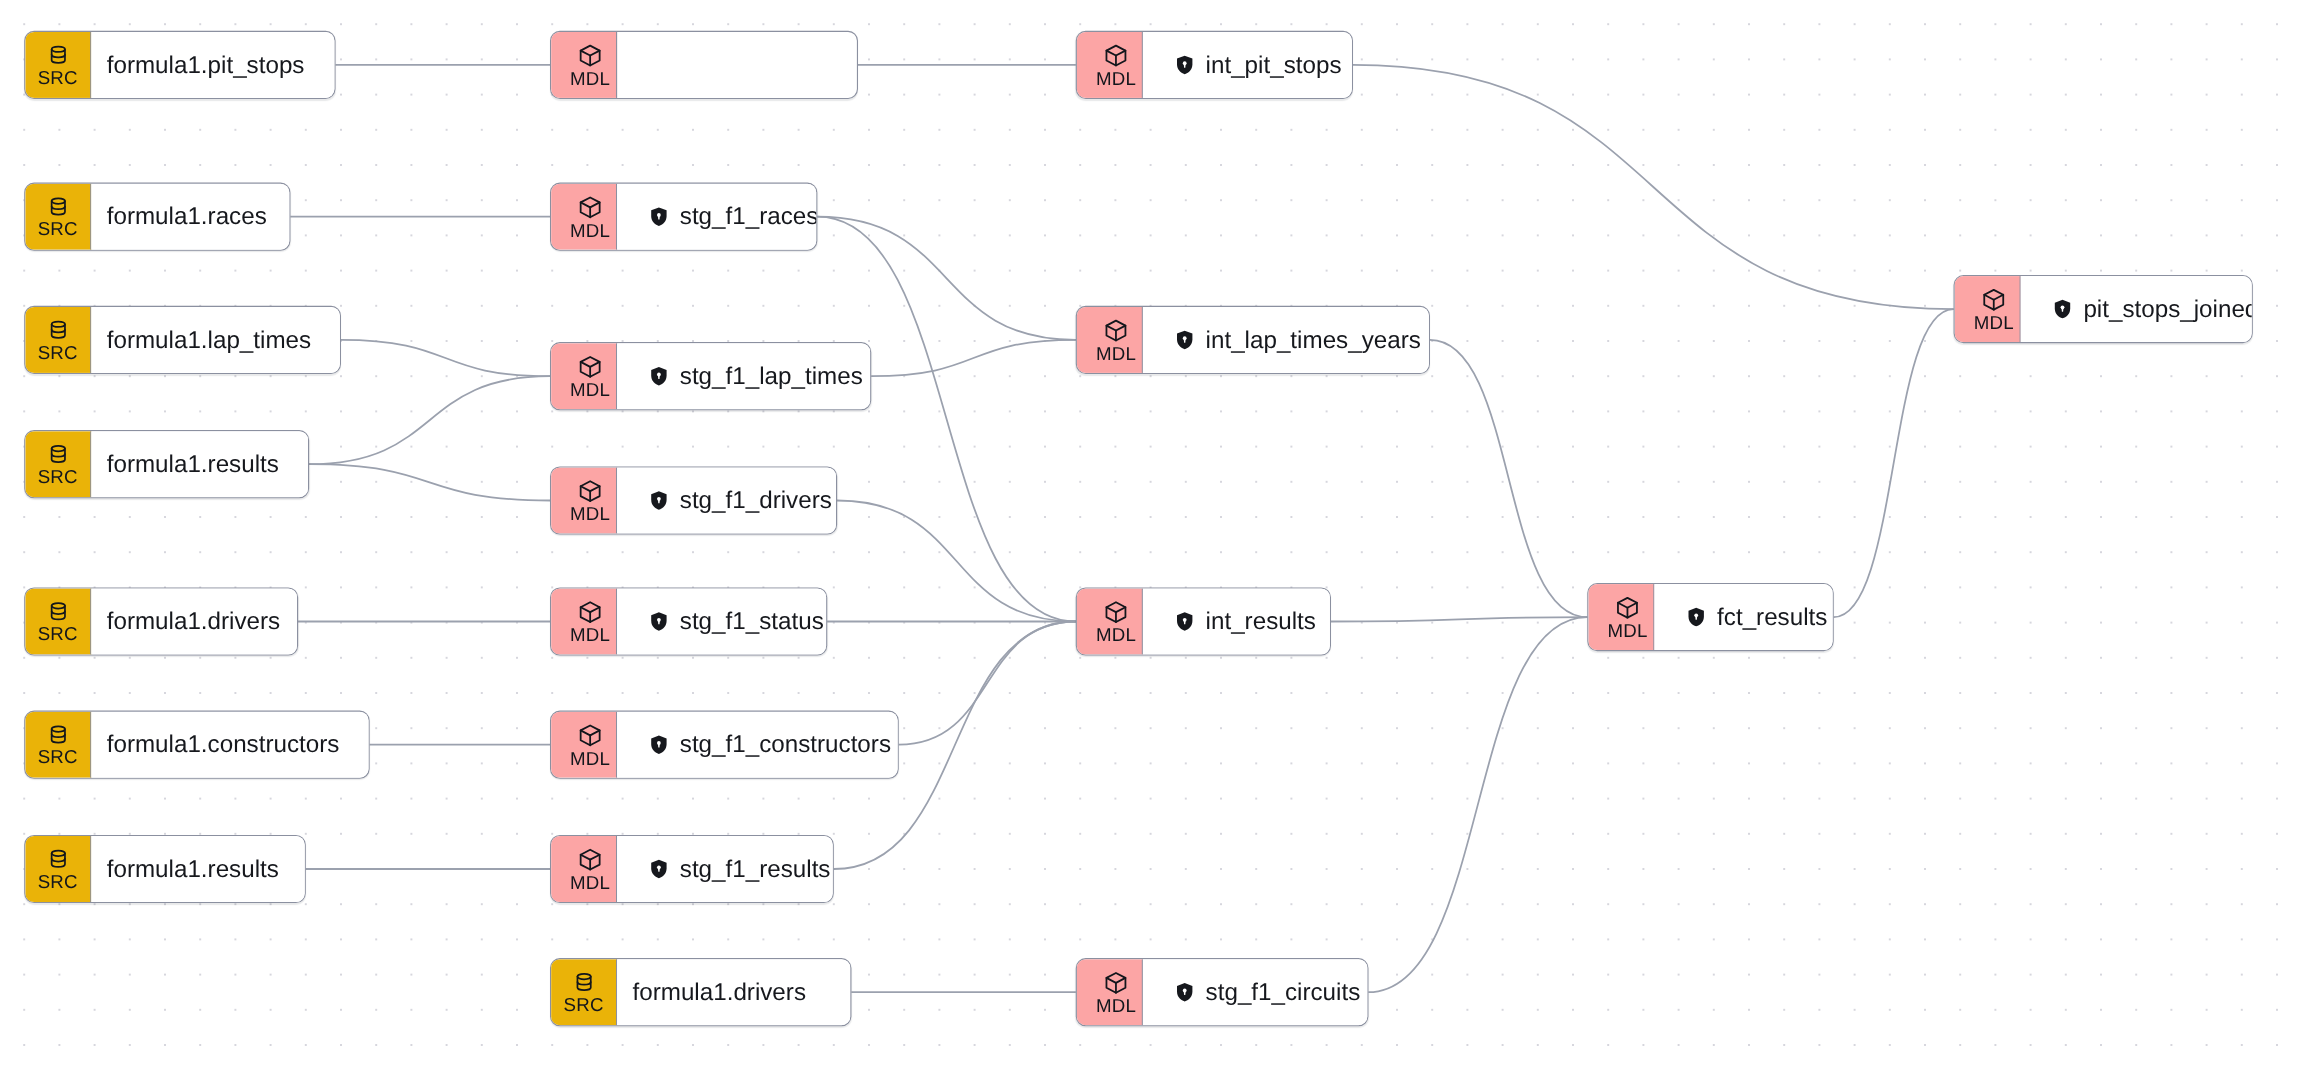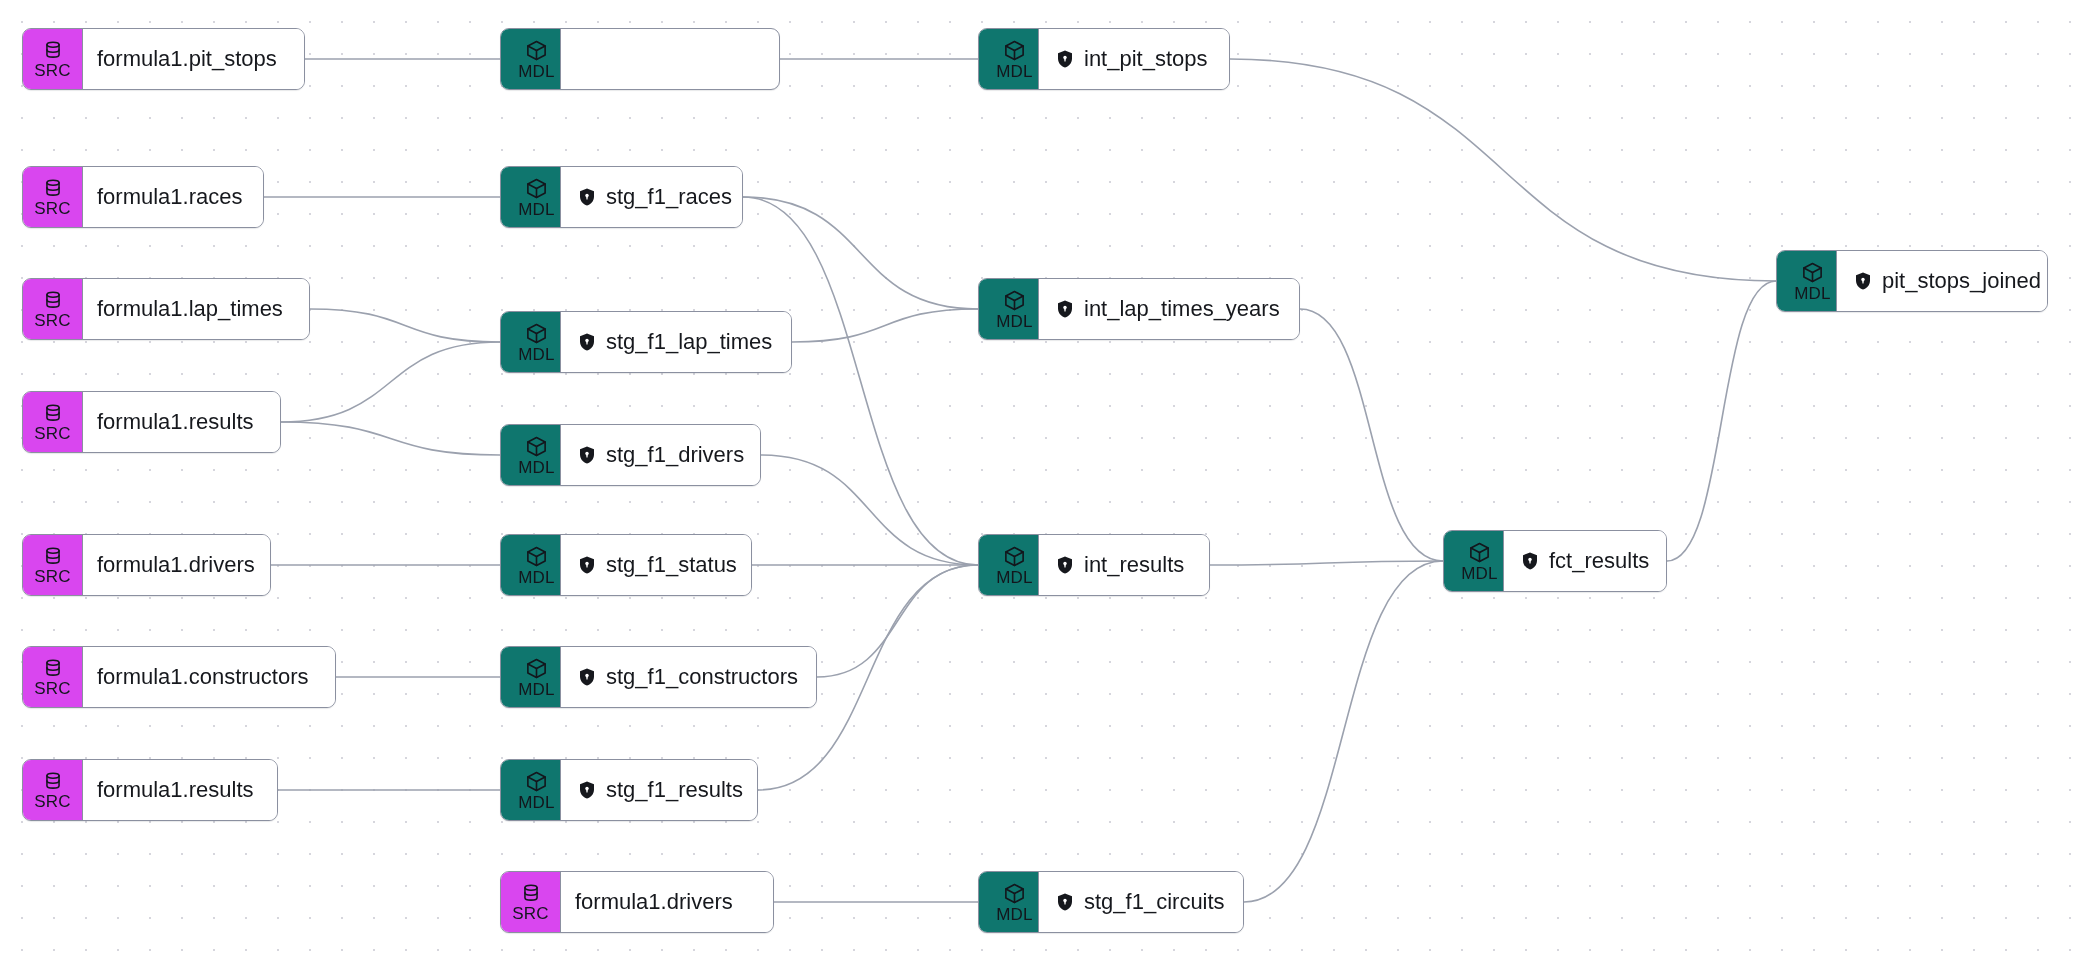--- a/index.html
+++ b/index.html
@@ -39,39 +39,39 @@
     flex: 0 0 auto;
     width: 60px;
     display: flex;
     flex-direction: column;
     align-items: center;
     justify-content: center;
     gap: 1px;
     border-right: 1.6px solid #8b90a0;
     box-sizing: border-box;
   }
-  .node.src .node-badge { background: #d946ef; }
-  .node.mdl .node-badge { background: #0f766e; padding-left: 12px; }
+  .node.src .node-badge { background: #eab308; }
+  .node.mdl .node-badge { background: #fca5a5; padding-left: 12px; }
   .badge-icon {
     display: block;
     line-height: 0;
   }
   .badge-text {
     font-size: 17px;
     line-height: 17px;
     color: #13161c;
     letter-spacing: 0.2px;
     font-family: "Liberation Sans", sans-serif;
   }
   .node-body {
     flex: 1 1 auto;
     display: flex;
     align-items: center;
     gap: 9px;
-    padding: 0 16px;
+    padding: 0 28px;
     background: #ffffff;
     white-space: nowrap;
   }
   .node.src .node-body { padding-left: 14px; }
   .node-label {
     font-size: 22px;
     color: #16181d;
     line-height: 1;
     font-family: "Liberation Sans", sans-serif;
   }

